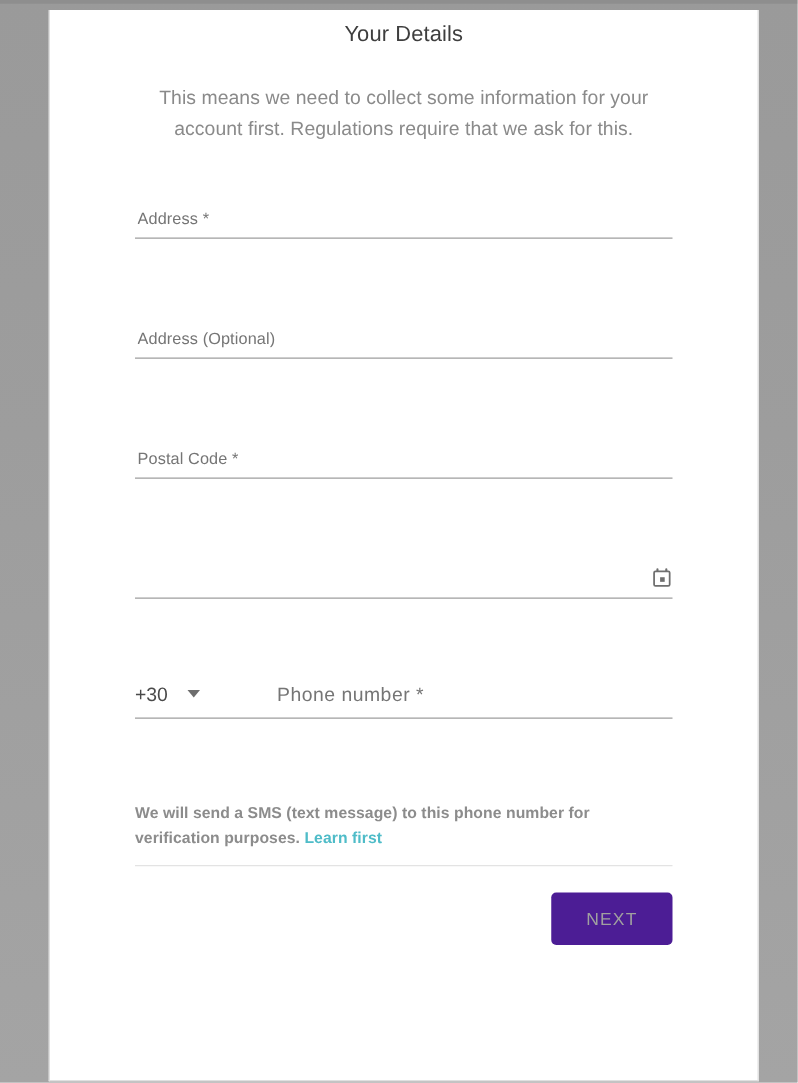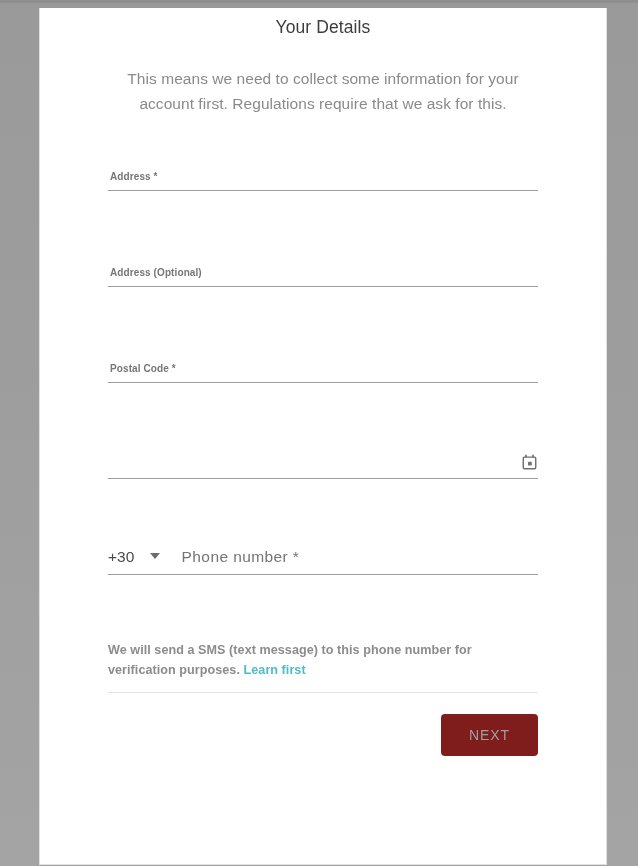--- a/index.html
+++ b/index.html
@@ -84,23 +84,23 @@
     box-sizing: border-box;
   }
   .field-inner {
     position: relative;
     height: 40px;
     border-bottom: 1px solid #9e9e9e;
     display: flex;
     align-items: flex-end;
   }
   .field-placeholder {
-    font-size: 10px;
+    font-size: 13px;
     color: #0c4a6e;
-    font-weight: 700;
+    font-weight: 400;
     padding-bottom: 8px;
     letter-spacing: 0.1px;
     flex: 1;
     white-space: nowrap;
     cursor: text;
     background: transparent;
     border: none;
     outline: none;
     font-family: "Liberation Sans", sans-serif;
   }
@@ -114,20 +114,21 @@
     height: 18px;
     display: flex;
     align-items: center;
     justify-content: center;
     cursor: pointer;
   }
 
   
   .phone-field .field-inner {
     align-items: flex-end;
+    gap: 40px;
   }
   .country-code {
     font-size: 15.5px;
     color: #4a4a4a;
     padding-bottom: 8px;
     padding-right: 10px;
     white-space: nowrap;
     cursor: pointer;
   }
   .country-caret {
@@ -177,21 +178,21 @@
     background: #e3e3e3;
   }
 
   
   .actions {
     margin-top: 21px;
     display: flex;
     justify-content: flex-end;
   }
   .next-button {
-    background: #7f1d1d;
+    background: #4c1d95;
     color: #a0a0a0;
     border: none;
     border-radius: 4px;
     width: 97px;
     height: 42px;
     font-size: 14px;
     font-weight: 500;
     letter-spacing: 0.9px;
     font-family: "Liberation Sans", sans-serif;
     cursor: default;

